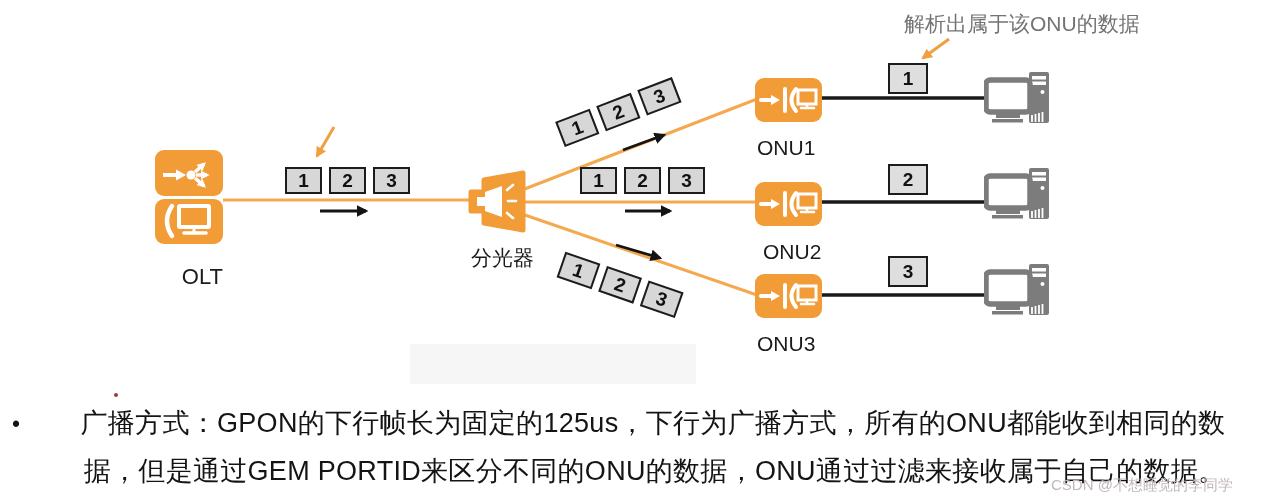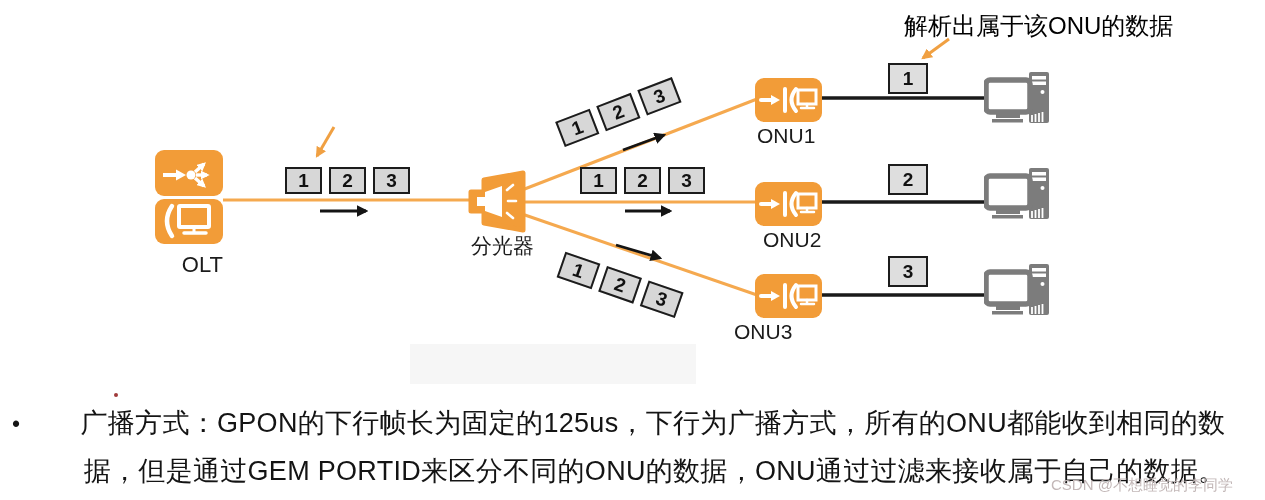--- a/index.html
+++ b/index.html
@@ -10,34 +10,34 @@
     overflow:hidden; color:#1a1a1a;
   }
   #wires { position:absolute; left:0; top:0; z-index:1; }
 
   
   .dev-box {
     position:absolute; background:#F29C38; border-radius:9px; z-index:3;
     display:flex; align-items:center; justify-content:center;
   }
   .dev-label {
-    position:absolute; z-index:4; font-size:21px; color:#1b1b1b; white-space:nowrap;
+    position:absolute; z-index:4; font-size:21px; color:#1b1b1b; white-space:nowrap;margin-top:12px;
   }
 
   
   .pkt-row { position:absolute; display:flex; gap:7px; z-index:5; }
   .pkt {
     width:37px; height:27px; background:#D7D7D7; border:2.4px solid #1c1c1c;
     display:flex; align-items:center; justify-content:center;
     font-weight:700; font-size:19px; color:#111;
   }
   .pkt.out { position:absolute; width:40px; height:31px; background:#DEDEDE; border-width:2.2px; z-index:5; }
 
   .annot {
-    position:absolute; z-index:6; font-size:24px; color:#000000; white-space:nowrap;text-align:center;
+    position:absolute; z-index:6; font-size:21px; color:#737373; white-space:nowrap;text-align:center;
   }
 
   .computer { position:absolute; z-index:4; }
 
   .note {
     position:absolute; left:12px; top:399px; width:1240px; z-index:6;
     display:flex; gap:13px; font-size:27px; line-height:1.78; color:#141414;
     letter-spacing:0.3px;
   }
   .note .marker { font-size:23px; padding-top:5px; }
@@ -237,21 +237,21 @@
         <line x1="6" y1="22" x2="16" y2="22" stroke-width="4"></line>
         <polygon points="16,17 25,22 16,27" fill="#ffffff" stroke="none"></polygon>
         <line x1="30" y1="11" x2="30" y2="33" stroke-width="4"></line>
         <path d="M41,11 Q32,22 41,33" stroke-width="4"></path>
         <rect x="43" y="12" width="18" height="14" stroke-width="3"></rect>
         <line x1="52" y1="26" x2="52" y2="29" stroke-width="2.5"></line>
         <line x1="46" y1="30" x2="59" y2="30" stroke-width="2.5"></line>
       </g>
     </svg>
   </div>
-  <div class="dev-label" style="left:734px;top:320px">ONU3</div>
+  <div class="dev-label" style="left:757px;top:320px">ONU3</div>
   <div class="pkt out" style="left:888px;top:256px">3</div>
   <div class="computer" style="left:984px;top:263px">
     <svg width="70" height="58" viewBox="0 0 70 58">
       <rect x="45" y="1" width="20" height="51" rx="2" fill="#7c7c7c"></rect>
       <rect x="48" y="5" width="14" height="3.5" fill="#ffffff"></rect>
       <rect x="48" y="10.5" width="14" height="3.5" fill="#ffffff"></rect>
       <circle cx="58.5" cy="21" r="2" fill="#ffffff"></circle>
       <g stroke="#ffffff" stroke-width="1.8">
         <line x1="48" y1="44" x2="48" y2="51"></line>
           <line x1="51.5" y1="43" x2="51.5" y2="51"></line>

